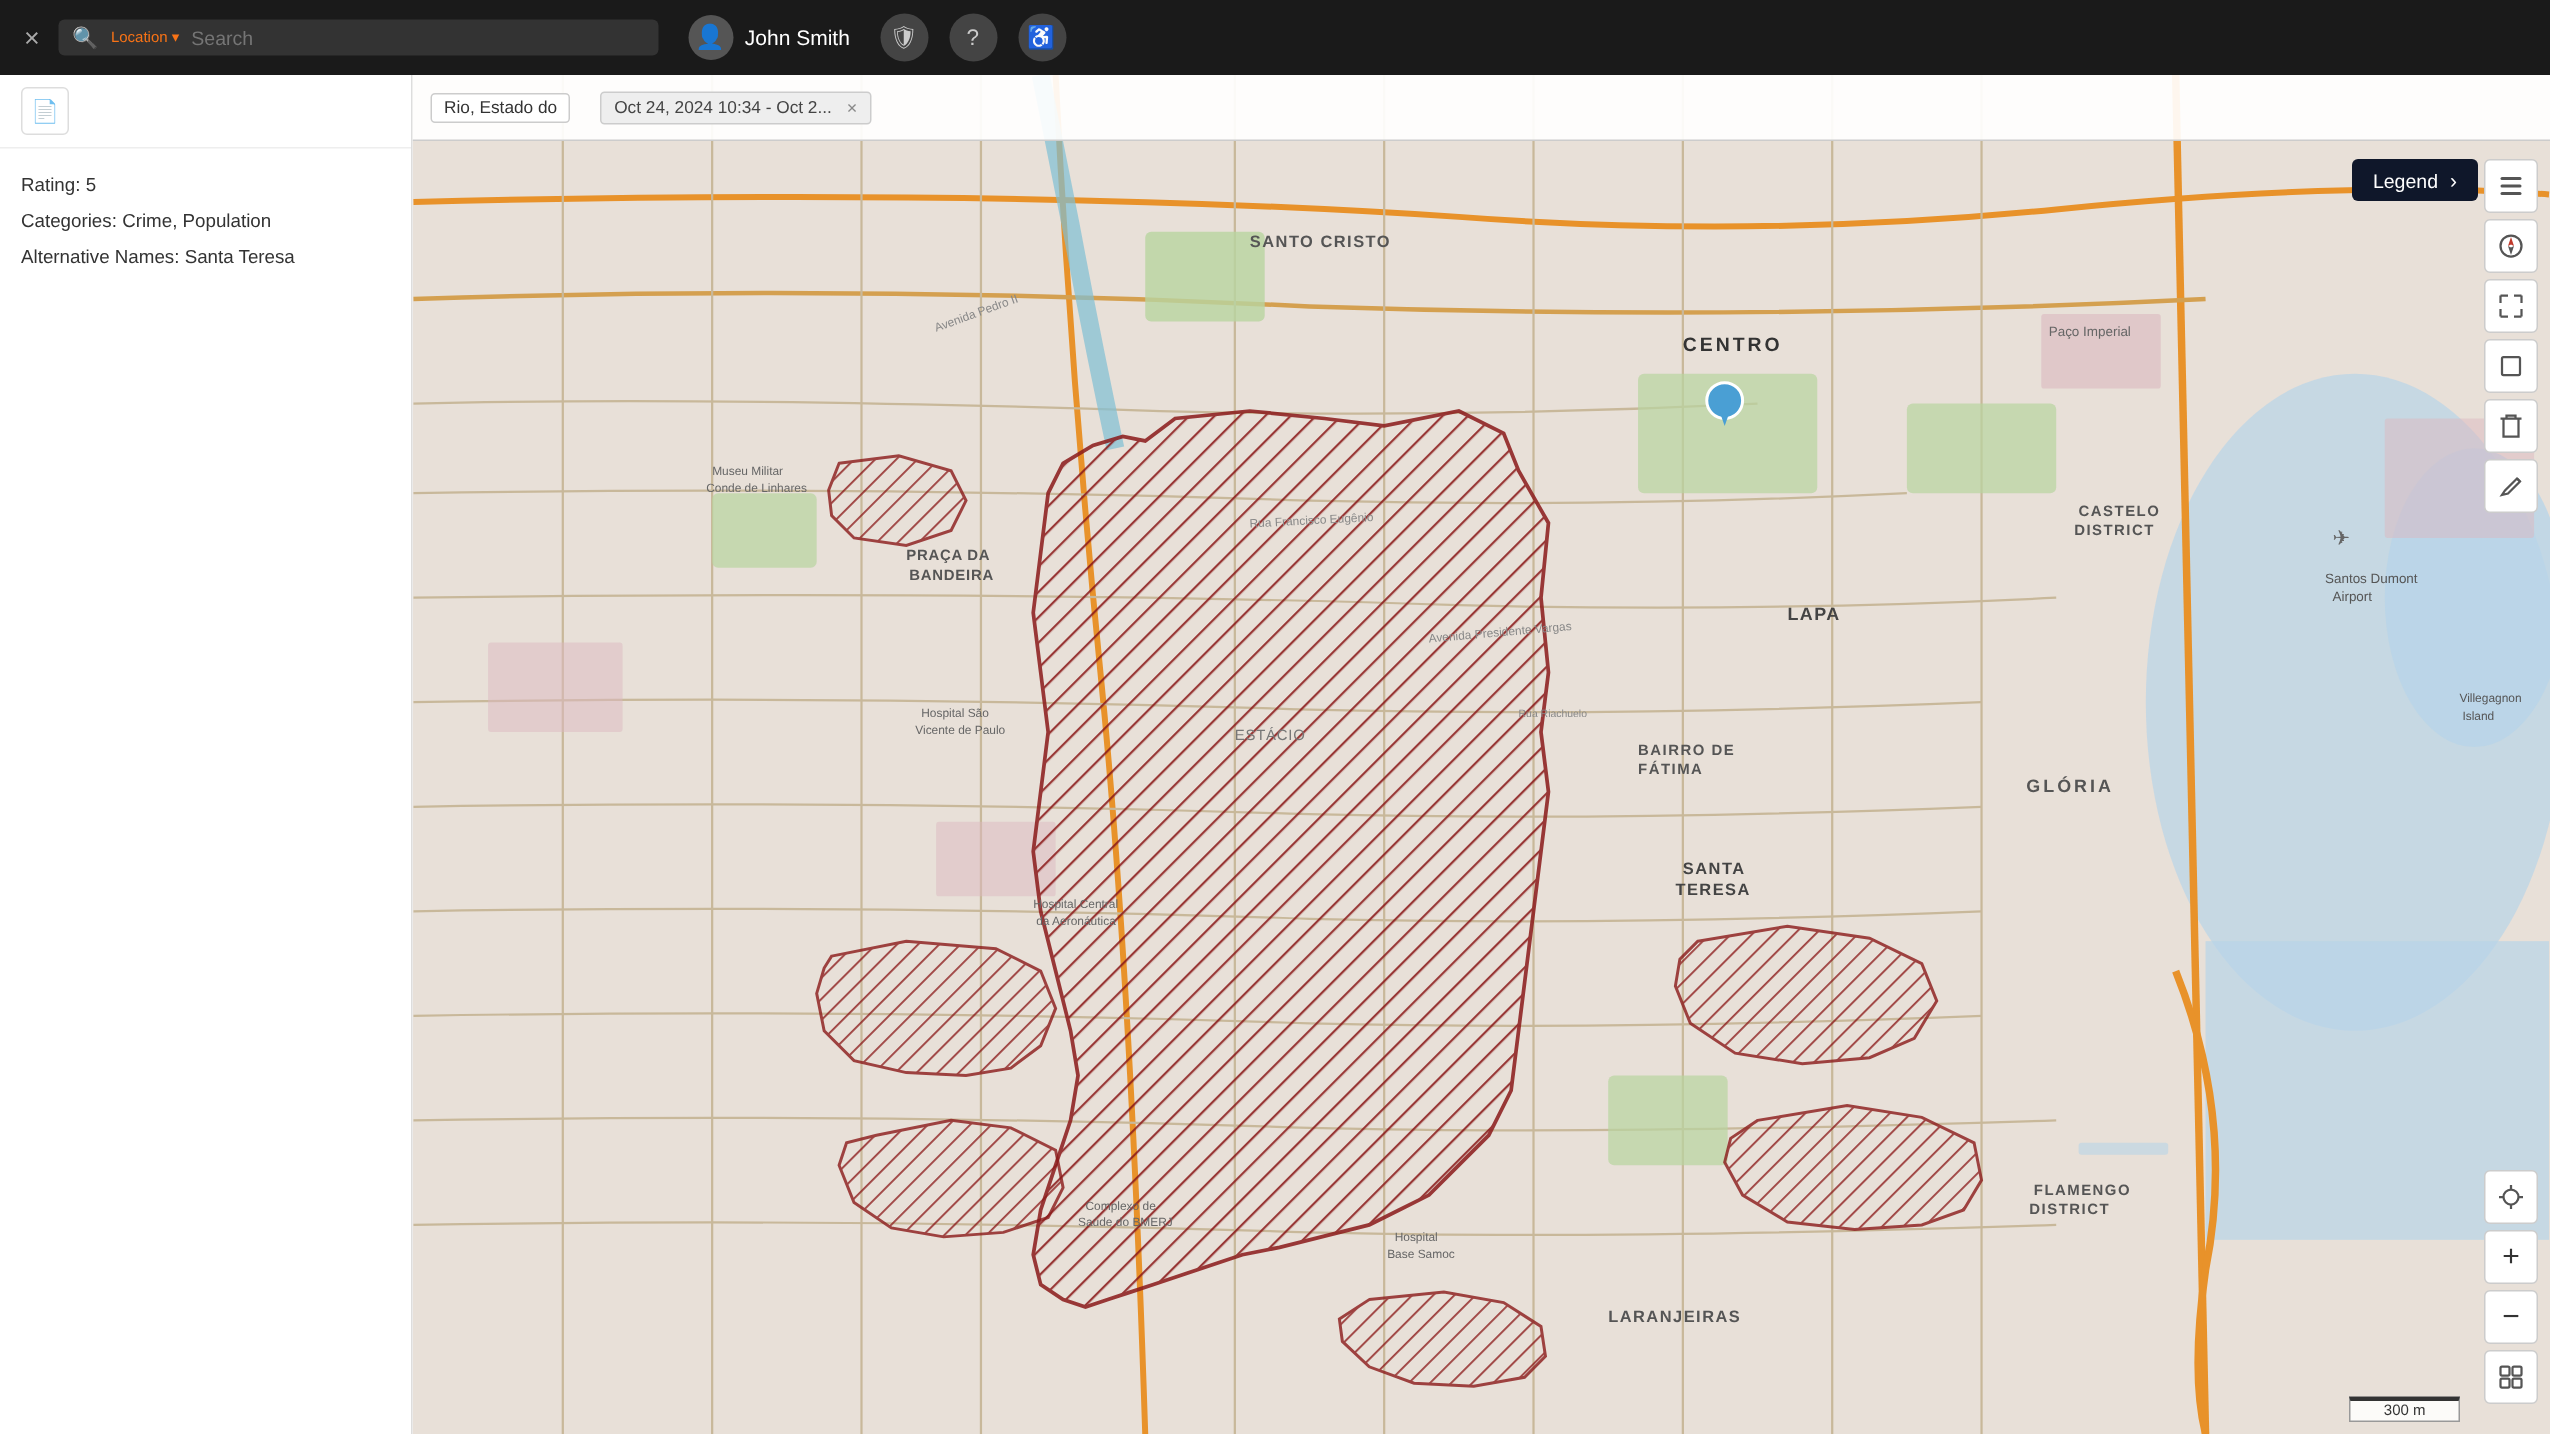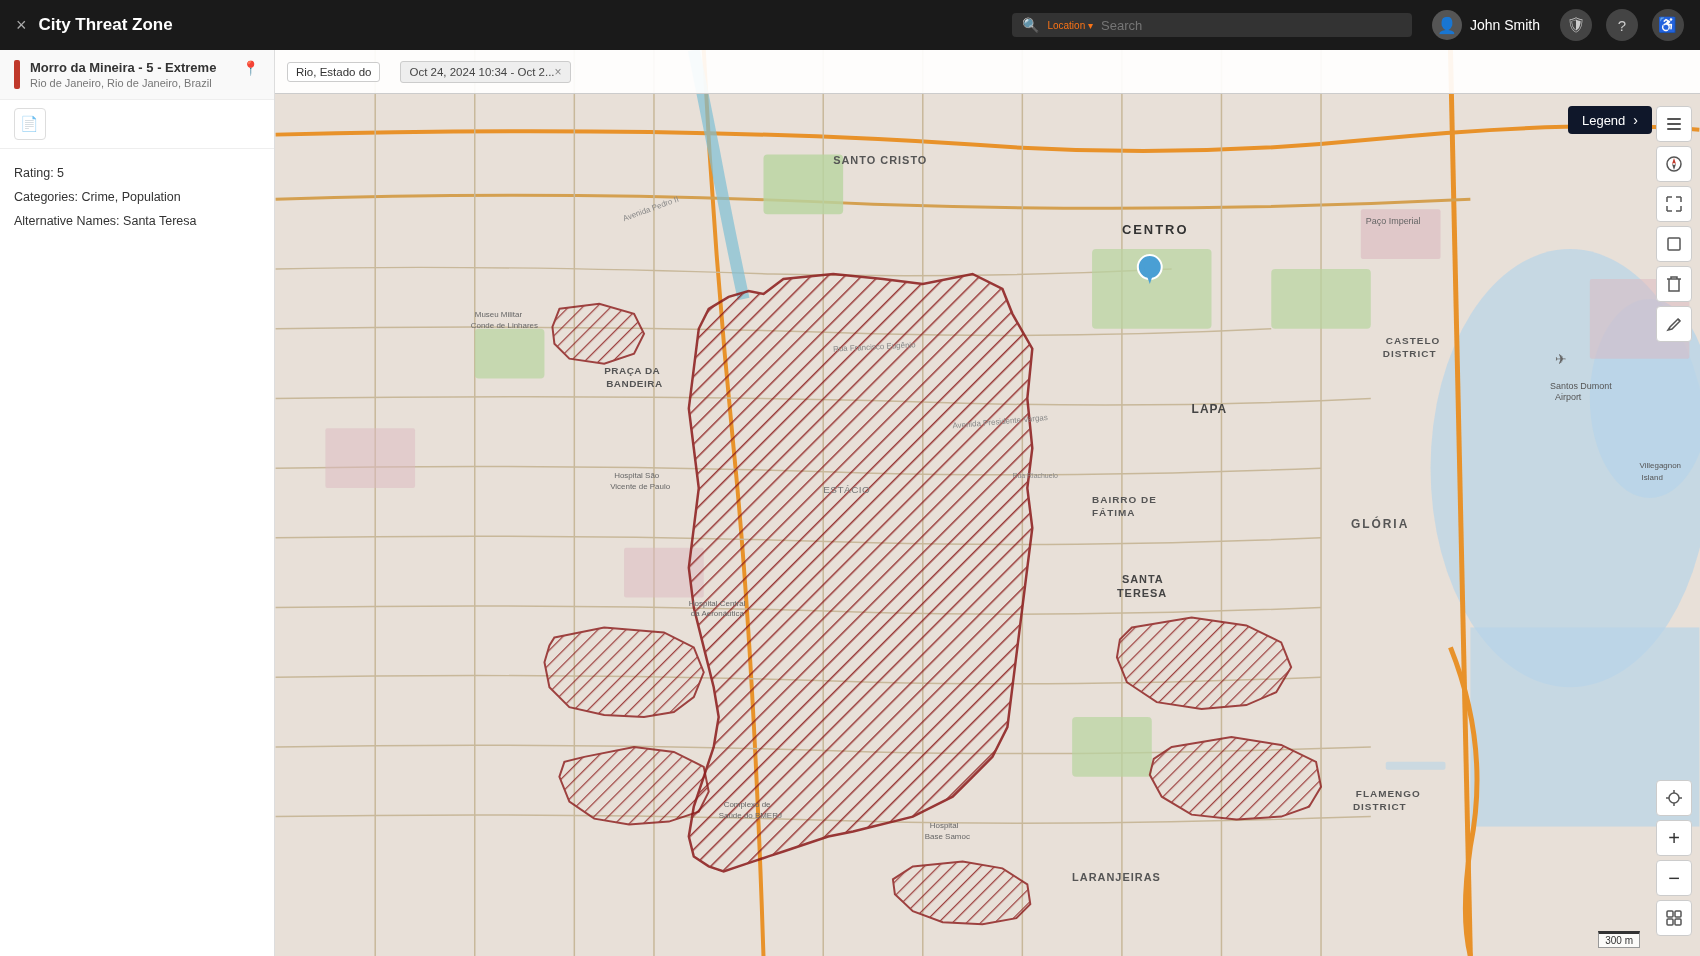--- a/index.html
+++ b/index.html
@@ -205,21 +205,21 @@
     }
     .date-tag {
       background: #eee;
       border: 1px solid #ccc;
       border-radius: 3px;
       padding: 3px 8px;
       font-size: 11.5px;
       color: #444;
       display: flex;
       align-items: center;
-      gap: 0;
+      gap: 10px;
       cursor: pointer;
     }
     .date-tag .close-x {
       color: #888;
       font-size: 12px;
       cursor: pointer;
     }
     .region-label {
       background: rgba(255,255,255,0.85);
       border: 1px solid #ccc;
@@ -309,32 +309,31 @@
     }
 
     
     .scale-bar {
       position: absolute;
       bottom: 8px;
       right: 60px;
       background: rgba(255,255,255,0.85);
       border: 1px solid #999;
       border-top: 3px solid #333;
-      padding: 1px 6px;
+      padding: 1px 22px;
       font-size: 10px;
       color: #333;
       z-index: 20;
     }
   </style>
 </head>
 <body>
 
 <div id="header">
   <span class="close-btn">×</span>
-  <span class="app-title">City Threat Zone</span>
 
   <div class="search-area">
     <span class="search-icon-wrap">🔍</span>
     <span class="location-dropdown">
       <span>Location</span>
       <span>▾</span>
     </span>
     <input class="search-input" type="text" placeholder="Search" style="">
   </div>
 
@@ -346,28 +345,20 @@
   <div class="header-icons">
     <div class="header-icon-btn">🛡</div>
     <div class="header-icon-btn">?</div>
     <div class="header-icon-btn">♿</div>
   </div>
 </div>
 
 <div id="main">
 
   <div id="sidebar">
-    <div class="sidebar-location-item">
-      <div class="threat-indicator"></div>
-      <div class="location-info">
-        <div class="location-name">Morro da Mineira - 5 - Extreme</div>
-        <div class="location-sub">Rio de Janeiro, Rio de Janeiro, Brazil</div>
-      </div>
-      <span class="location-pin-icon">📍</span>
-    </div>
 
     <div class="sidebar-action-bar">
       <div class="action-icon-btn">📄</div>
     </div>
 
     <div class="sidebar-details">
       <div class="detail-row">
         <span class="detail-label">Rating:</span>
         <span> </span><span>5</span>
       </div>

